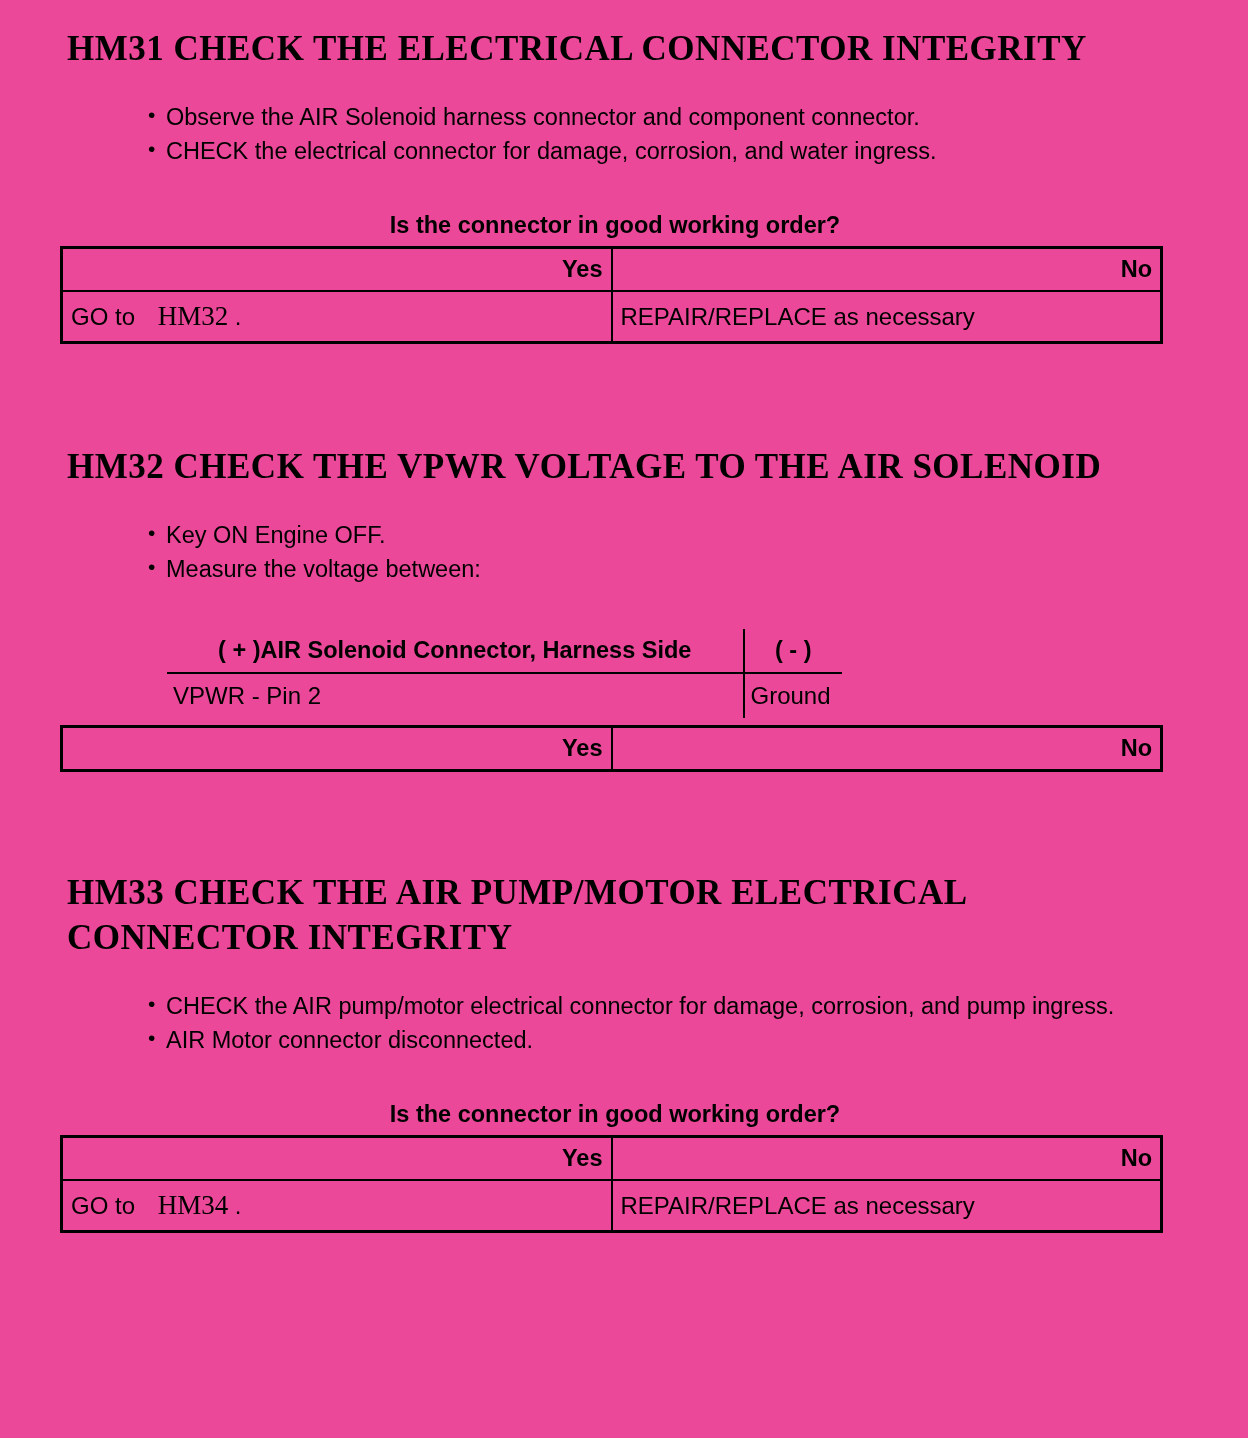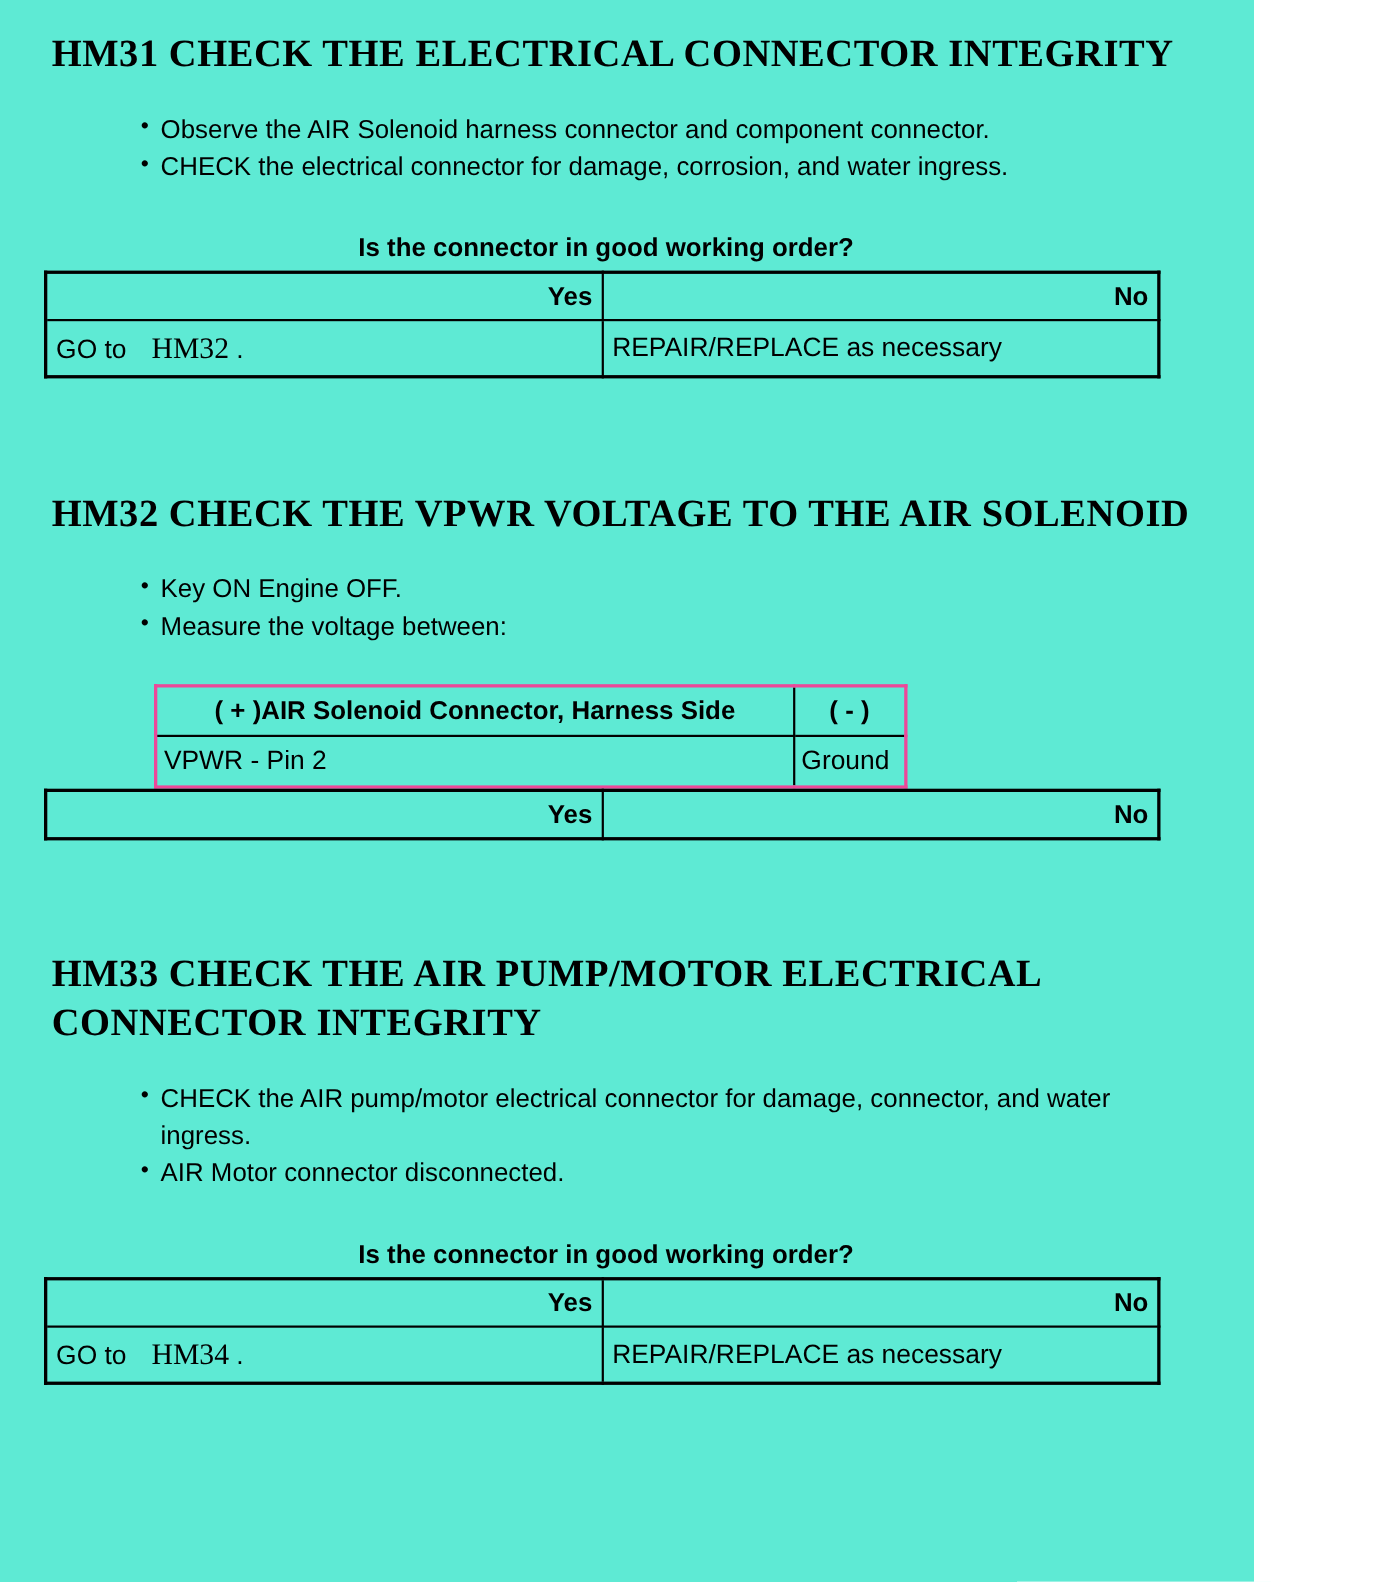--- a/index.html
+++ b/index.html
@@ -4,24 +4,24 @@
 <style>
   * { box-sizing: border-box; }
   html, body {
     margin: 0;
     padding: 0;
     background: #ffffff;
     color: #000000;
     font-family: "Liberation Sans", sans-serif;
   }
   .page {
-    width: 1140px;
+    width: 1248px;
     height: 1438px;
-    background: #5eead4;
-    padding: 26px 85px 20px 40px;
+    background: #ec4899;
+    padding: 26px 85px 20px 60px;
     overflow: hidden;
   }
   .section { margin: 0; }
   .section-title {
     font-family: "Liberation Serif", serif;
     font-size: 35px;
     font-weight: bold;
     margin: 0 0 0 7px;
     letter-spacing: 0.5px;
     line-height: 1.3;
@@ -73,21 +73,21 @@
     height: 50px;
     vertical-align: middle;
   }
   .ref-link {
     font-family: "Liberation Serif", serif;
     font-size: 27px;
     margin-left: 16px;
   }
   table.measure-table {
     border-collapse: collapse;
-    border: 3px solid #ec4899;
+    border: 7px solid #ec4899;
     margin: 36px 0 0 100px;
     table-layout: fixed;
     width: 682px;
   }
   table.measure-table th {
     border: 2px solid #000;
     font-size: 23.5px;
     font-weight: bold;
     text-align: center;
     padding: 8px 6px;
@@ -176,21 +176,21 @@
     </tbody>
       </table>
   </div>
 
   <div class="section section-3">
     <h1 class="section-title wrap-title">HM33 CHECK THE AIR PUMP/MOTOR ELECTRICAL CONNECTOR INTEGRITY</h1>
 
     <ul class="bullets">
       <li class="bullet">
         <span class="dot">•</span>
-        <span>CHECK the AIR pump/motor electrical connector for damage, connector, and water ingress.</span>
+        <span>CHECK the AIR pump/motor electrical connector for damage, corrosion, and pump ingress.</span>
       </li>
       <li class="bullet">
         <span class="dot">•</span>
         <span>AIR Motor connector disconnected.</span>
       </li>
     </ul>
 
     <div class="question">Is the connector in good working order?</div>
 
     <table class="decision-table">

